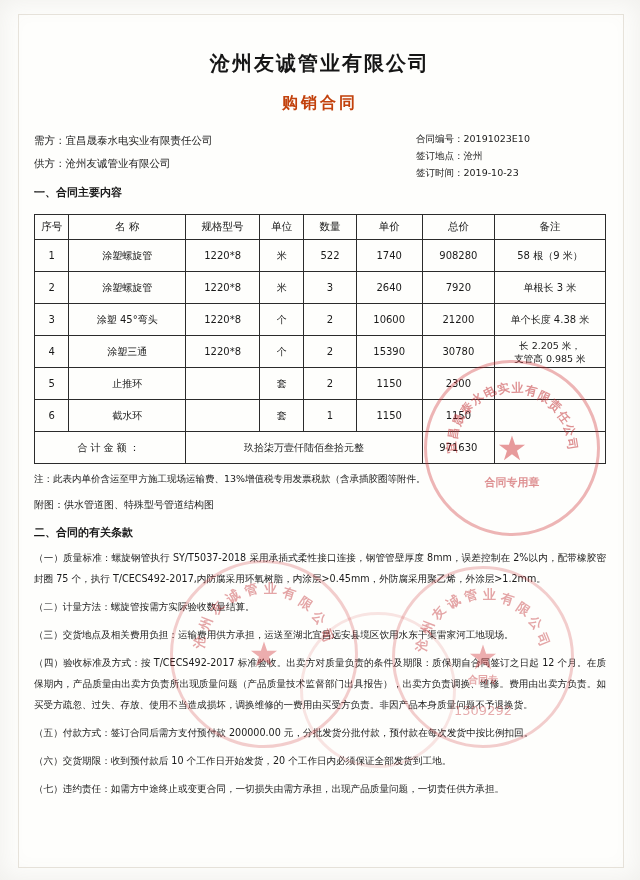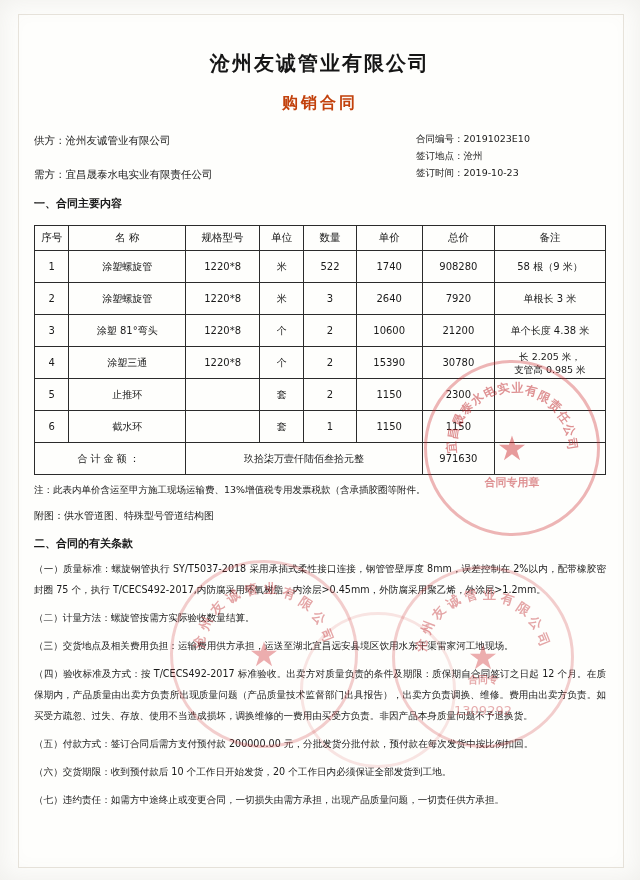--- a/index.html
+++ b/index.html
@@ -198,25 +198,25 @@
         <div>
           <span>合同编号：</span><span>20191023E10</span>
         </div>
         <div>
           <span>签订地点：</span><span>沧州</span>
         </div>
         <div>
           <span>签订时间：</span><span>2019-10-23</span>
         </div>
       </div>
+      <div class="party-row" style="margin-top:18px;">
+        <span>需方：</span><span>宜昌晟泰水电实业有限责任公司</span>
+      </div>
       <div class="party-row">
         <span>供方：</span><span>沧州友诚管业有限公司</span>
-      </div>
-      <div class="party-row" style="margin-top:18px;">
-        <span>需方：</span><span>宜昌晟泰水电实业有限责任公司</span>
       </div>
     </div>
 
     <div class="section-title">一、合同主要内容</div>
 
     <table class="maintbl">
       <thead>
         <tr>
           <td class="col-no">序号</td>
           <td class="col-name">名  称</td>
@@ -244,21 +244,21 @@
           <td>涂塑螺旋管</td>
           <td>1220*8</td>
           <td>米</td>
           <td>3</td>
           <td>2640</td>
           <td>7920</td>
           <td>单根长 3 米</td>
         </tr>
         <tr>
           <td>3</td>
-          <td>涂塑 81°弯头</td>
+          <td>涂塑 45°弯头</td>
           <td>1220*8</td>
           <td>个</td>
           <td>2</td>
           <td>10600</td>
           <td>21200</td>
           <td>单个长度 4.38 米</td>
         </tr>
         <tr>
           <td>4</td>
           <td>涂塑三通</td>

